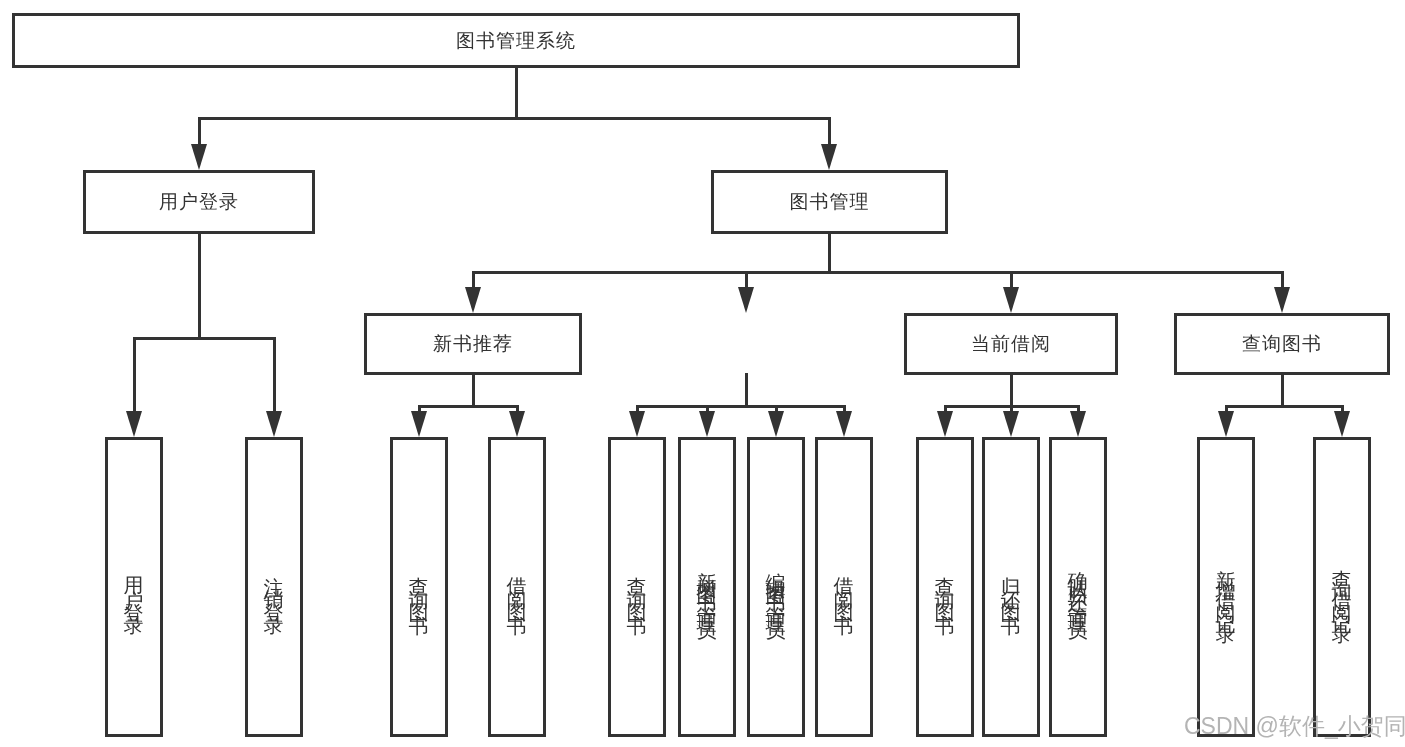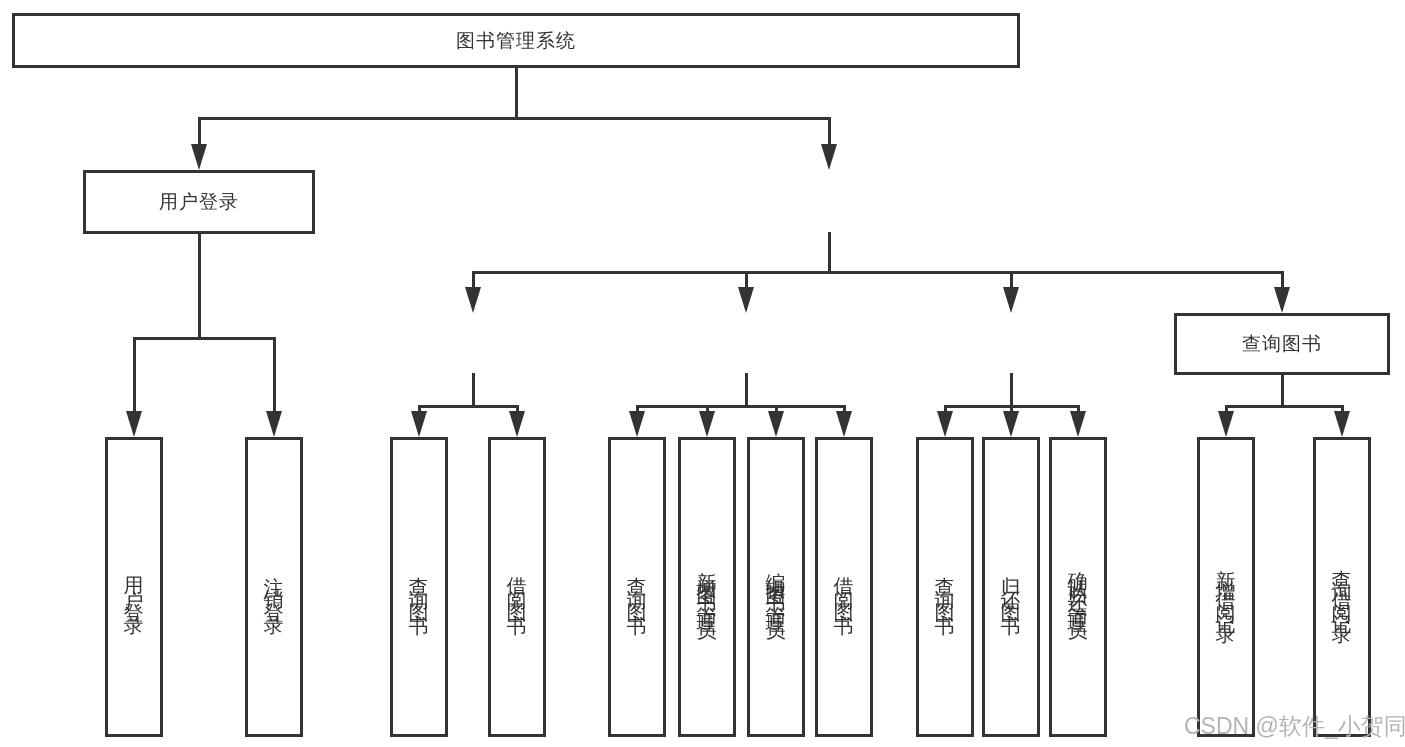--- a/index.html
+++ b/index.html
@@ -104,21 +104,24 @@
       <div class="arrowhead" style="left: 1069.5px; top: 411px;"></div>
       <div class="vline" style="left: 1224.5px; top: 406px; height: 11px;"></div>
       <div class="arrowhead" style="left: 1217.5px; top: 411px;"></div>
       <div class="vline" style="left: 1341px; top: 406px; height: 11px;"></div>
       <div class="arrowhead" style="left: 1334px; top: 411px;"></div>
     </div>
 
   <div class="box hlabel" style="left:12px;top:13px;width:1008px;height:55px;">图书管理系统</div>
 
   <div class="box hlabel" style="left:83px;top:170px;width:232px;height:64px;">用户登录</div>
+  <div class="box hlabel" style="left:711px;top:170px;width:237px;height:64px;">图书管理</div>
 
+  <div class="box hlabel" style="left:364px;top:313px;width:218px;height:62px;">新书推荐</div>
+  <div class="box hlabel" style="left:904px;top:313px;width:214px;height:62px;">当前借阅</div>
   <div class="box hlabel" style="left:1174px;top:313px;width:216px;height:62px;">查询图书</div>
 
   <div class="box" style="left:105px;top:437px;width:58px;height:300px;">
     <span class="vtext">用户登录</span>
   </div>
   <div class="box" style="left:245px;top:437px;width:58px;height:300px;">
     <span class="vtext">注销登录</span>
   </div>
 
   <div class="box" style="left:390px;top:437px;width:58px;height:300px;">

